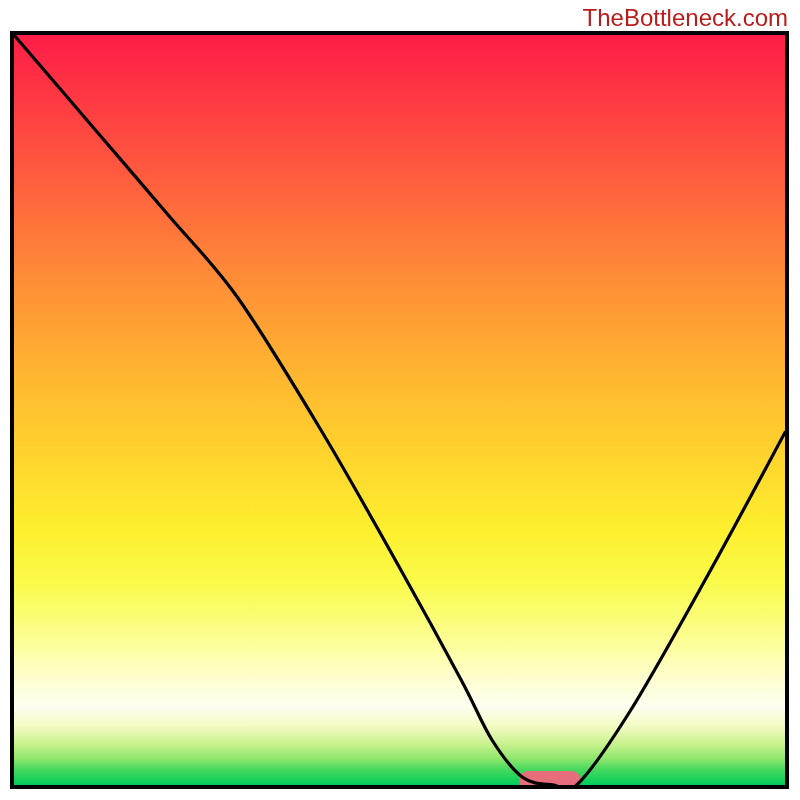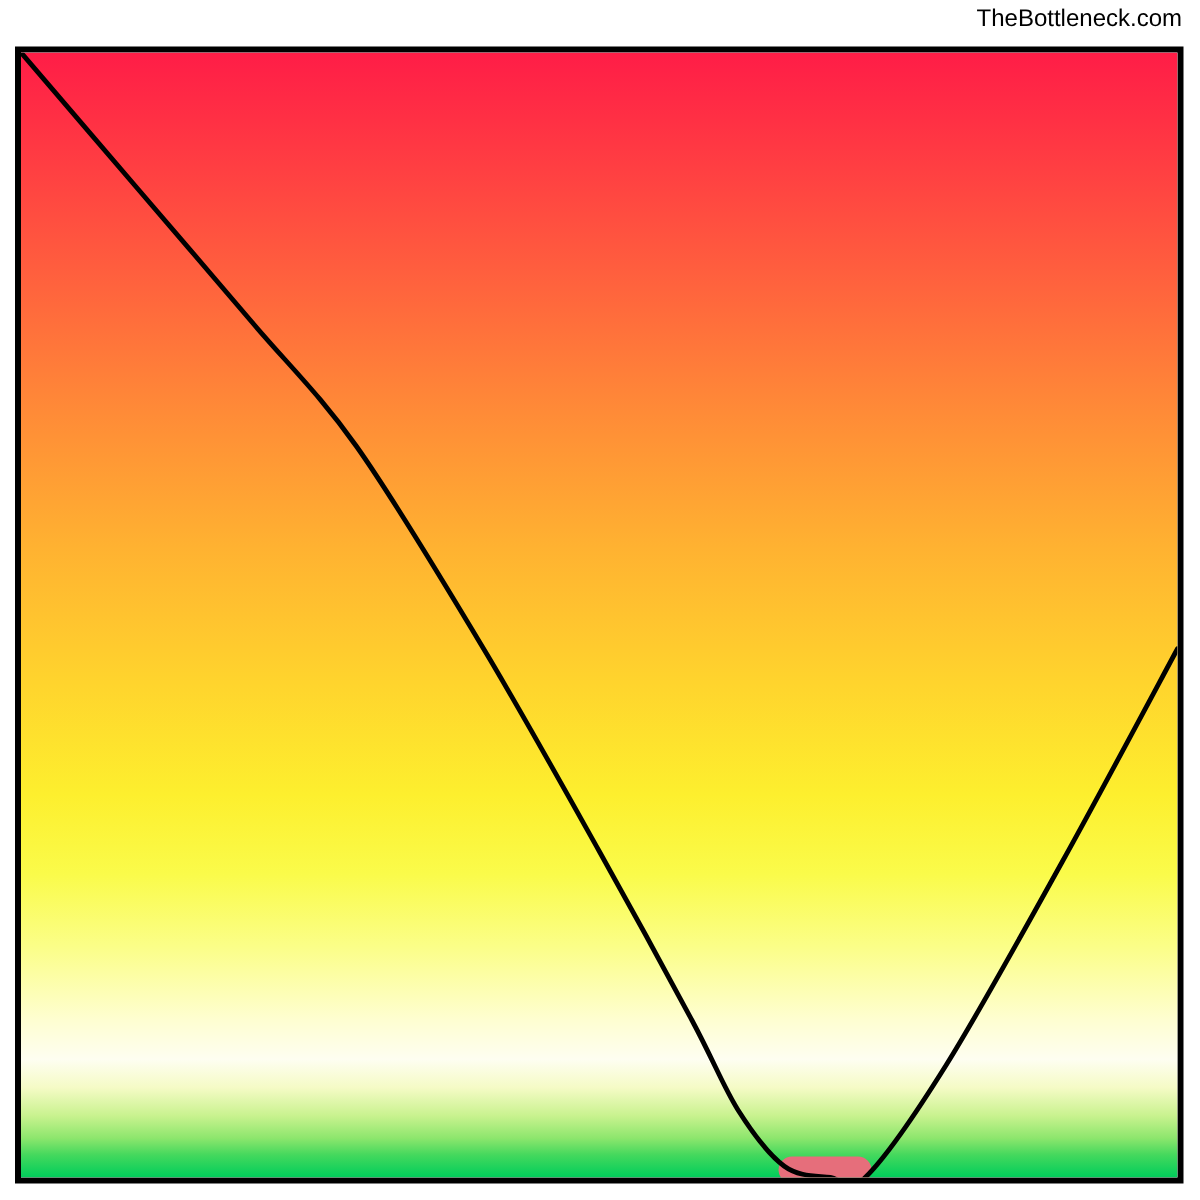--- a/index.html
+++ b/index.html
@@ -59,22 +59,22 @@
   .marker {
     position: absolute;
     background: #e66e7b;
     border-radius: 9px;
   }
   .watermark {
     position: absolute;
     top: 4px;
     right: 12px;
     font-family: Arial, Helvetica, sans-serif;
-    font-size: 16px;
-    color: #000000;
+    font-size: 24px;
+    color: #b91c1c;
   }
 </style>
 </head>
 <body>
 
 <div class="watermark">TheBottleneck.com</div>
 
 <div class="frame">
   <div class="plot-area">
     <div class="gradient"></div>

